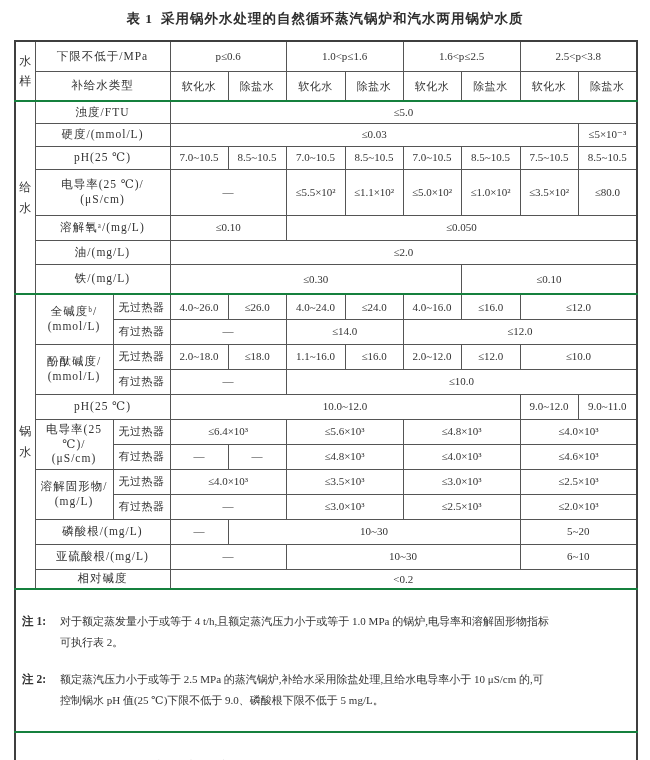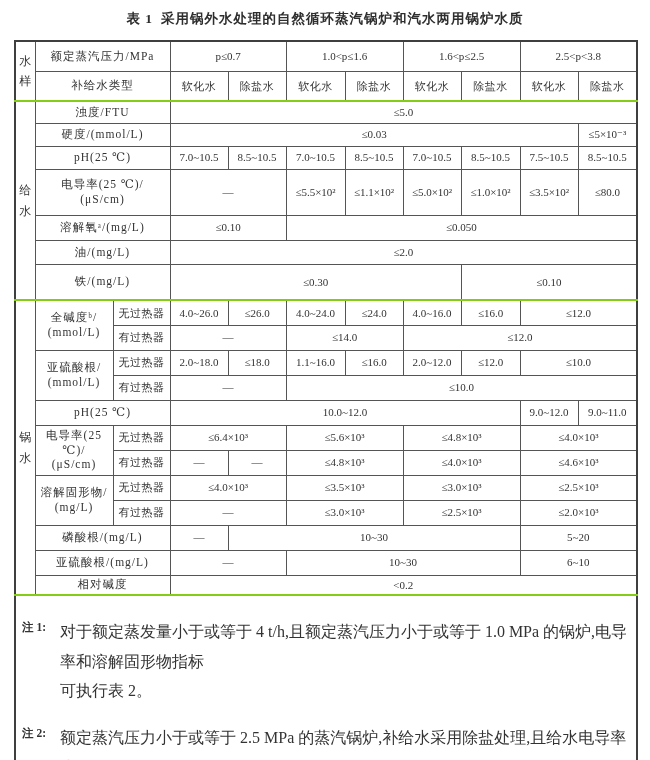--- a/index.html
+++ b/index.html
@@ -19,32 +19,32 @@
     border-collapse:collapse;table-layout:fixed;
     border:2px solid #3f3f3f;
   }
   td{
     border:1px solid #555555;
     text-align:center;vertical-align:middle;
     font-size:11px;line-height:1.3;
     white-space:pre-line;padding:1px 2px;
     color:#333333;overflow:hidden;
   }
-  tr.sec-top td{border-top:2px solid #84cc16;}
+  tr.sec-top td{border-top:2px solid #15803d;}
   td.vlabel{font-size:12px;line-height:1.7;letter-spacing:0;}
   td.plabel{font-size:11.5px;letter-spacing:1px;}
   td.slabel{font-size:11px;letter-spacing:0.5px;}
   td.val{font-size:11px;}
   td.notes-cell{
     text-align:left;vertical-align:top;padding:7px 6px 4px 6px;
   }
   .note-row{display:flex;margin-bottom:3px;}
   .note-marker{flex:none;width:38px;font-weight:bold;font-size:11.5px;line-height:1.85;}
   .fn-marker{flex:none;width:16px;font-size:8.5px;line-height:1.6;padding-top:1px;text-align:left;padding-left:4px;font-weight:normal;}
-  .note-body{flex:1;white-space:pre-line;font-size:16px;line-height:1.85;color:#333333;}
+  .note-body{flex:1;white-space:pre-line;font-size:11px;line-height:1.85;color:#333333;}
 </style>
 </head>
 <body>
 
 <div class="doc-title">
   <span class="t-prefix">表 1</span><span>采用锅外水处理的自然循环蒸汽锅炉和汽水两用锅炉水质</span>
 </div>
 
 <table class="std">
   <colgroup>
@@ -58,22 +58,22 @@
     <col style="width:58px">
       <col style="width:59px">
       <col style="width:58px">
       <col style="width:59px">
   </colgroup>
 
   <tbody>
       <tr style="height:30px">
     <td rowspan="2" class="vlabel">水
 样</td>
-    <td colspan="2" class="plabel">额定蒸汽压力/MPa</td>
-    <td colspan="2" class="val">p≤0.7</td>
+    <td colspan="2" class="plabel">下限不低于/MPa</td>
+    <td colspan="2" class="val">p≤0.6</td>
     <td colspan="2" class="val">1.0&lt;p≤1.6</td>
     <td colspan="2" class="val">1.6&lt;p≤2.5</td>
     <td colspan="2" class="val">2.5&lt;p&lt;3.8</td>
   </tr>
   <tr style="height:30px">
     <td colspan="2" class="plabel">补给水类型</td>
     <td class="slabel">软化水</td>
     <td class="slabel">除盐水</td>
     <td class="slabel">软化水</td>
     <td class="slabel">除盐水</td>
@@ -118,21 +118,21 @@
   </tr>
   <tr style="height:25px">
     <td colspan="2" class="plabel">溶解氧ᵃ/(mg/L)</td>
     <td colspan="2" class="val">≤0.10</td>
     <td colspan="6" class="val">≤0.050</td>
   </tr>
   <tr style="height:24px">
     <td colspan="2" class="plabel">油/(mg/L)</td>
     <td colspan="8" class="val">≤2.0</td>
   </tr>
-  <tr style="height:36px">
+  <tr style="height:30px">
     <td colspan="2" class="plabel">铁/(mg/L)</td>
     <td colspan="5" class="val">≤0.30</td>
     <td colspan="3" class="val">≤0.10</td>
   </tr>
 
   <tr class="sec-top" style="height:25px">
     <td rowspan="12" class="vlabel">锅
 水</td>
     <td rowspan="2" class="plabel">全碱度ᵇ/
 (mmol/L)</td>
@@ -145,21 +145,21 @@
     <td class="val">≤16.0</td>
     <td colspan="2" class="val">≤12.0</td>
   </tr>
   <tr style="height:25px">
     <td class="slabel">有过热器</td>
     <td colspan="2" class="val">—</td>
     <td colspan="2" class="val">≤14.0</td>
     <td colspan="4" class="val">≤12.0</td>
   </tr>
   <tr style="height:25px">
-    <td rowspan="2" class="plabel">亚硫酸根/
+    <td rowspan="2" class="plabel">酚酞碱度/
 (mmol/L)</td>
     <td class="slabel">无过热器</td>
     <td class="val">2.0~18.0</td>
     <td class="val">≤18.0</td>
     <td class="val">1.1~16.0</td>
     <td class="val">≤16.0</td>
     <td class="val">2.0~12.0</td>
     <td class="val">≤12.0</td>
     <td colspan="2" class="val">≤10.0</td>
   </tr>

